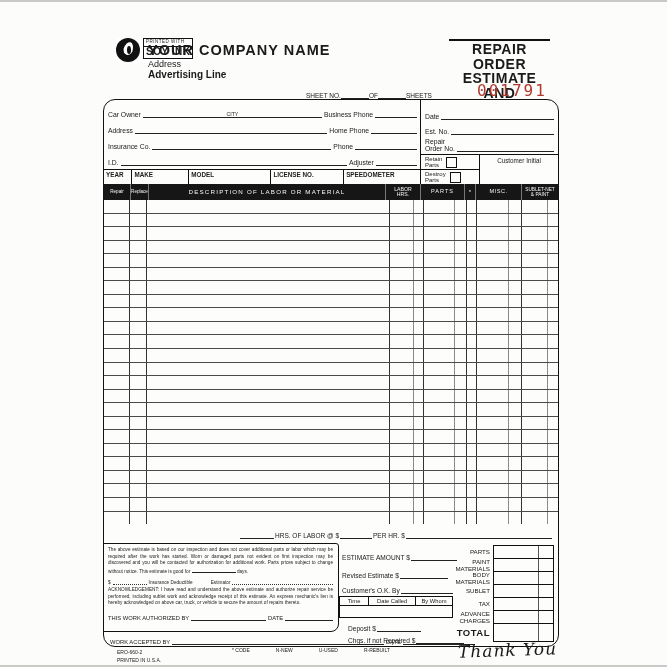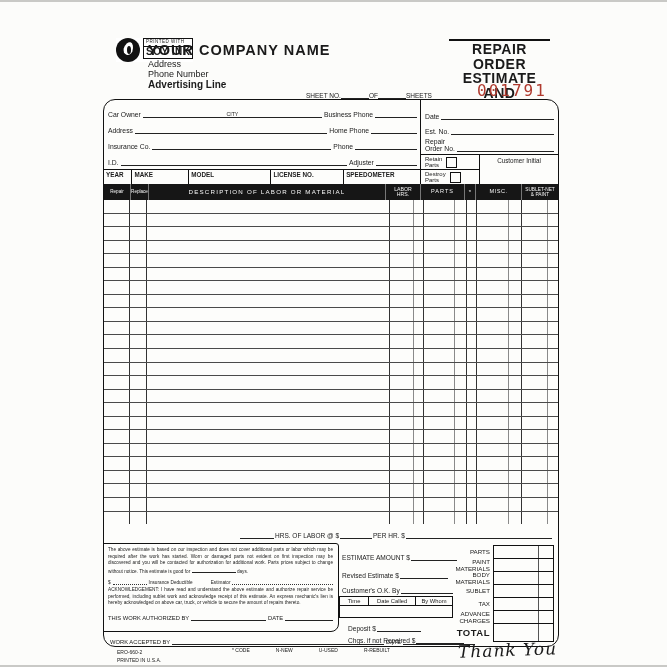--- a/index.html
+++ b/index.html
@@ -111,21 +111,20 @@
     <div class="soy-drop"></div>
     <div class="soy-txt">
       <span class="soy-pw">PRINTED WITH</span>
       <span class="soy-name">SOY INK</span>
     </div>
   </div>
 
   <div class="company">
     <div class="co-name">YOUR COMPANY NAME</div>
     <div class="co-addr">Address</div>
-    <div class="co-phone">Phone Number</div>
     <div class="co-ad">Advertising Line</div>
   </div>
 
   <div class="titlebox">
     <div>REPAIR ORDER</div>
     <div>ESTIMATE AND</div>
   </div>
   <div class="serial" style="color: rgb(176, 58, 46);">001791</div>
 
   <div class="sheetline">

